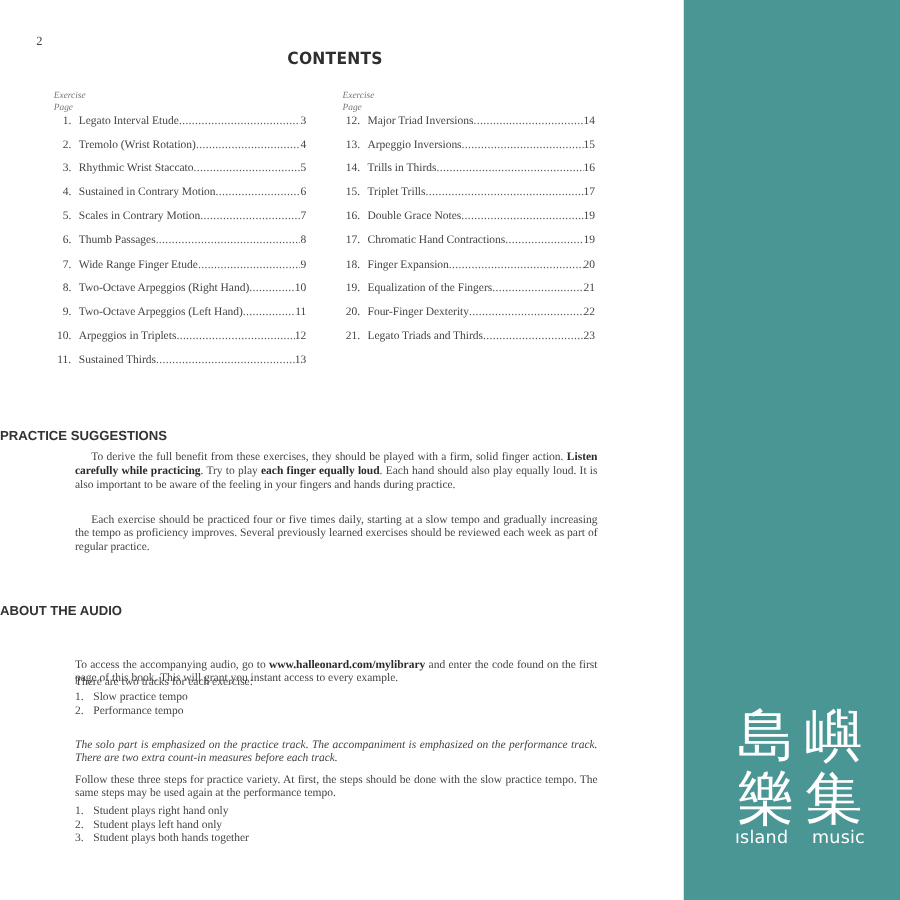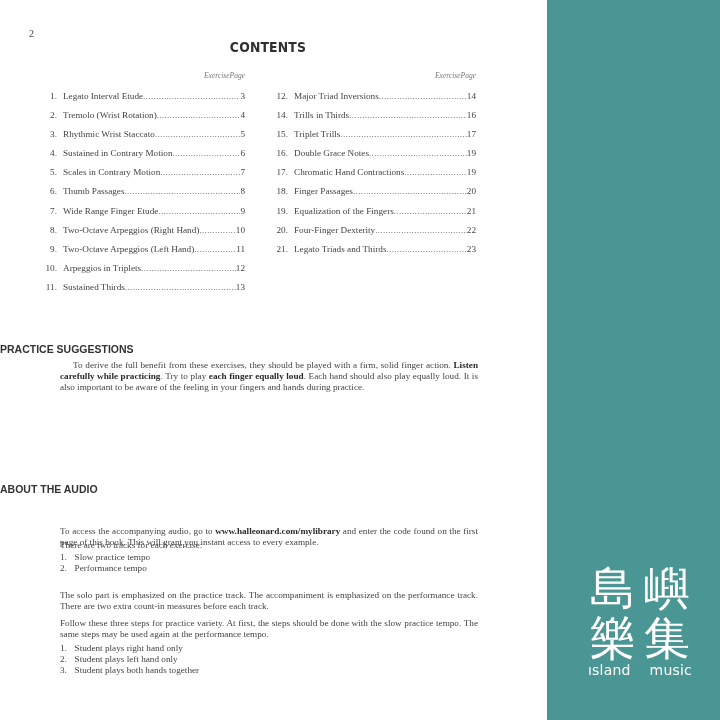--- a/index.html
+++ b/index.html
@@ -14,21 +14,21 @@
     .contents-title {
       position: absolute; left: 0; width: 536px; top: 39px; text-align: center;
       font-family: "DejaVu Sans", sans-serif; font-weight: bold; font-size: 13.5px;
       letter-spacing: 0.2px; color: #2f2f2f; transform: scaleX(0.92);
     }
 
     .toc-col { position: absolute; top: 71px; }
     .toc-col.left { left: 43px; width: 202px; }
     .toc-col.right { left: 274px; width: 202px; }
 
-    .toc-header { display: flex; justify-content: flex-end; font-style: italic; font-size: 7.5px; color: #777; height: 20px; line-height: 10px; }
+    .toc-header { display: flex; justify-content: center; font-style: italic; font-size: 7.5px; color: #777; height: 20px; line-height: 10px; flex-direction: column; }
     .toc-row { display: flex; align-items: baseline; height: 19.1px; font-size: 9.2px; color: #444; white-space: nowrap; }
     .toc-num { width: 20px; text-align: right; padding-right: 6px; flex: 0 0 20px; }
     .toc-col.left .toc-num { width: 20px; flex-basis: 20px; }
     .toc-title { flex: 0 0 auto; text-align: center; }
     .toc-dots { flex: 1 1 auto; overflow: hidden; color: #555; letter-spacing: 0.3px; }
     .toc-dots::before { content: "................................................................................................................................................"; }
     .toc-page { flex: 0 0 auto; text-align: right; }
 
     .section-title {
       position: absolute; left: 0; width: 536px; 
@@ -39,21 +39,21 @@
 
     .para { position: absolute; left: 60px; width: 418px; font-size: 9.2px; line-height: 11.2px; text-align: justify; color: #444; }
     .para.indent { text-indent: 13px; }
     .para b { color: #2a2a2a; }
 
     .p1 { top: 360px; }
     .p2 { top: 410px; }
     .p3 { top: 526px; }
     .p4 { top: 540px; }
     .list1 { top: 552px; }
-    .p5 { top: 590px; }
+    .p5 { top: 590px; font-style: italic; }
     .p6 { top: 618px; }
     .list2 { top: 643px; }
 
     .plain-list { position: absolute; left: 60px; width: 418px; font-size: 9.2px; line-height: 11.2px; color: #444; list-style: none; }
     .plain-list li { display: flex; }
     .plain-list .li-num { width: 10px; }
 
     .logo { position: absolute; left: 588px; top: 560px; width: 104px; color: #ffffff; }
     .logo-row { display: flex; justify-content: space-between; height: 56px; }
     .logo-char {
@@ -153,20 +153,26 @@
       <span>Exercise</span>
       <span>Page</span>
     </div>
     <div class="toc-row">
         <span class="toc-num">12.</span>
         <span class="toc-title">Major Triad Inversions </span>
         <span class="toc-dots"></span>
         <span class="toc-page">14</span>
       </div>
     <div class="toc-row">
+        <span class="toc-num">13.</span>
+        <span class="toc-title">Arpeggio Inversions </span>
+        <span class="toc-dots"></span>
+        <span class="toc-page">15</span>
+      </div>
+    <div class="toc-row">
         <span class="toc-num">14.</span>
         <span class="toc-title">Trills in Thirds</span>
         <span class="toc-dots"></span>
         <span class="toc-page">16</span>
       </div>
     <div class="toc-row">
         <span class="toc-num">15.</span>
         <span class="toc-title">Triplet Trills </span>
         <span class="toc-dots"></span>
         <span class="toc-page">17</span>
@@ -178,21 +184,21 @@
         <span class="toc-page">19</span>
       </div>
     <div class="toc-row">
         <span class="toc-num">17.</span>
         <span class="toc-title">Chromatic Hand Contractions</span>
         <span class="toc-dots"></span>
         <span class="toc-page">19</span>
       </div>
     <div class="toc-row">
         <span class="toc-num">18.</span>
-        <span class="toc-title">Finger Passages</span>
+        <span class="toc-title">Finger Expansion</span>
         <span class="toc-dots"></span>
         <span class="toc-page">20</span>
       </div>
     <div class="toc-row">
         <span class="toc-num">19.</span>
         <span class="toc-title">Equalization of the Fingers</span>
         <span class="toc-dots"></span>
         <span class="toc-page">21</span>
       </div>
     <div class="toc-row">
@@ -206,20 +212,21 @@
         <span class="toc-title">Legato Triads and Thirds </span>
         <span class="toc-dots"></span>
         <span class="toc-page">23</span>
       </div>
   </div>
 
   <div class="section-title practice-title">PRACTICE SUGGESTIONS</div>
 
   <p class="para indent p1"><span>To derive the full benefit from these exercises, they should be played with a firm, solid finger action. </span><b>Listen carefully while practicing</b><span>. Try to play </span><b>each finger equally loud</b><span>. Each hand should also play equally loud. It is also important to be aware of the feeling in your fingers and hands during practice.</span></p>
 
+  <p class="para indent p2">Each exercise should be practiced four or five times daily, starting at a slow tempo and gradually increasing the tempo as proficiency improves. Several previously learned exercises should be reviewed each week as part of regular practice.</p>
 
   <div class="section-title audio-title">ABOUT THE AUDIO</div>
 
   <p class="para p3"><span>To access the accompanying audio, go to </span><b>www.halleonard.com/mylibrary</b><span> and enter the code found on the first page of this book. This will grant you instant access to every example.</span></p>
 
   <p class="para p4">There are two tracks for each exercise:</p>
 
   <ul class="plain-list list1">
     <li><span class="li-num">1.</span>&nbsp;&nbsp;<span>Slow practice tempo</span></li>
     <li><span class="li-num">2.</span>&nbsp;&nbsp;<span>Performance tempo</span></li>

